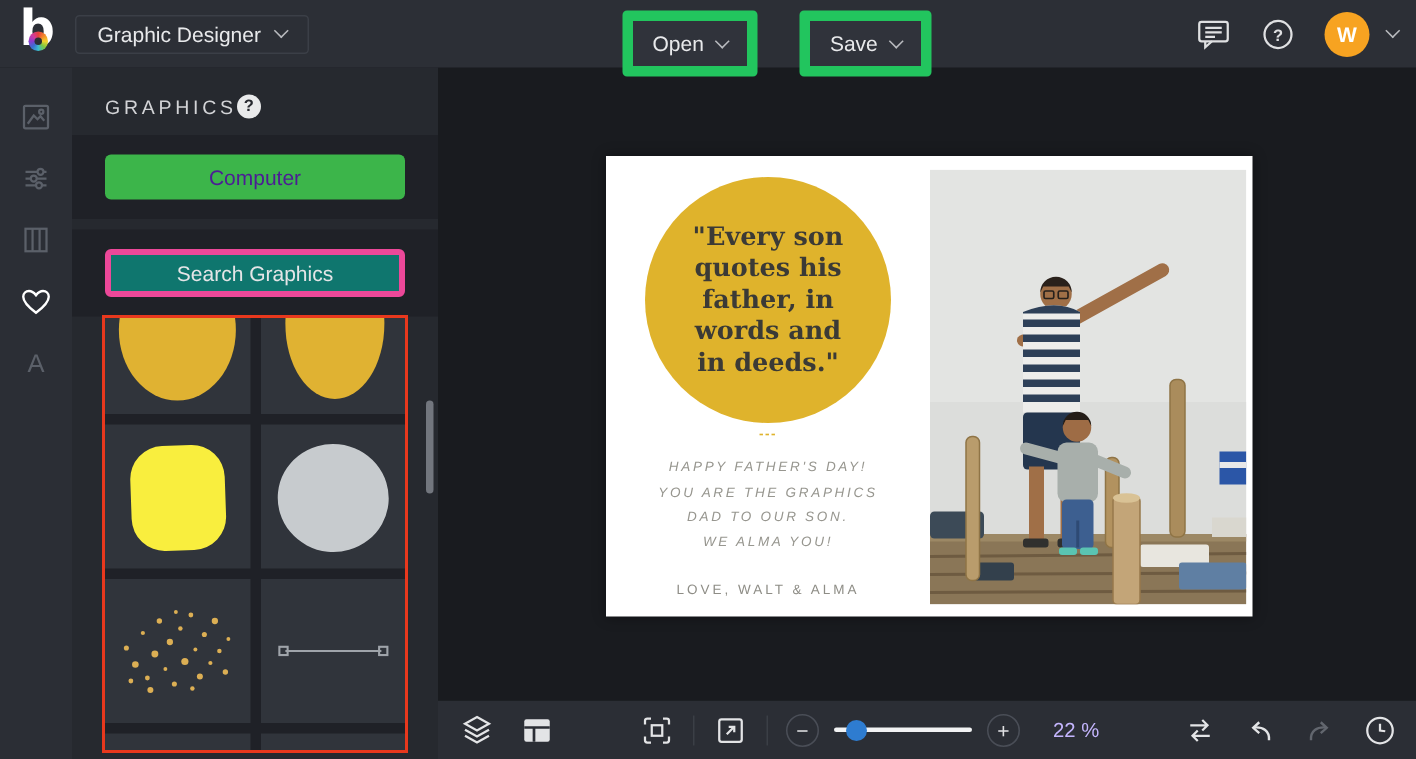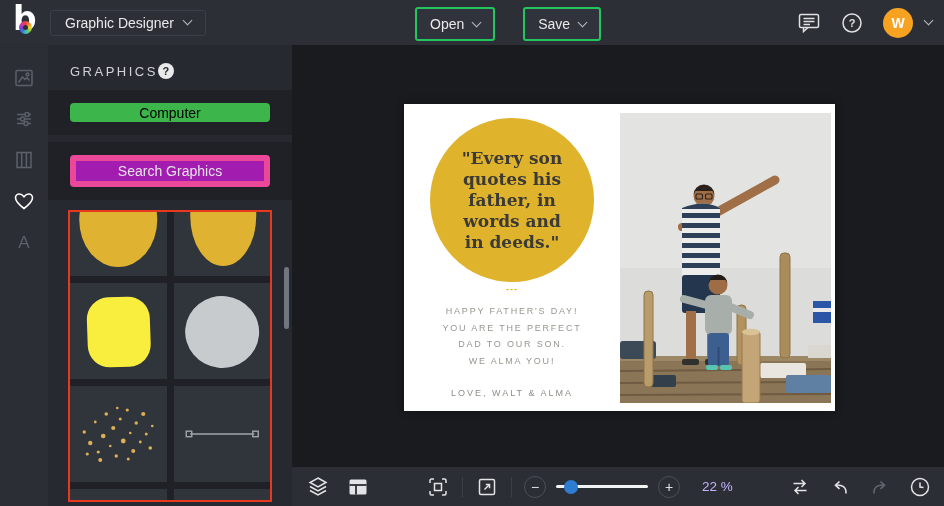--- a/index.html
+++ b/index.html
@@ -18,60 +18,60 @@
   .logo-b{position:absolute;left:5px;top:-4px;color:#fff;font-weight:bold;font-size:33px;line-height:36px;font-family:"DejaVu Sans",sans-serif;}
   .logo-wheel{position:absolute;left:11px;top:16px;width:13px;height:13px;border-radius:50%;
     background:conic-gradient(#e63e3e,#f1872c,#f3d32c,#7cc943,#3bbbcf,#3b6ed0,#8a3bd0,#d03b9e,#e63e3e);}
   .logo-wheel::after{content:"";position:absolute;inset:4px;border-radius:50%;background:#2C2F36;}
   .title-btn{margin-left:6px;display:flex;align-items:center;gap:10px;padding:4px 14px;
     border:1px solid #3B3F47;border-radius:3px;color:#E8E9EB;font-size:14px;cursor:pointer;background:transparent;}
   .chev{width:7px;height:7px;border-right:1.5px solid #B9BBBF;border-bottom:1.5px solid #B9BBBF;
     transform:rotate(45deg);margin-top:-4px;}
   .center-group{position:absolute;left:415px;top:7px;display:flex;gap:28px;}
   .hbtn{display:flex;align-items:center;gap:9px;padding:7px 13px;background:#30333B;
-    border:2px solid #22c55e;border-radius:3px;color:#E8E9EB;font-size:14px;cursor:pointer;}
+    border:7px solid #22c55e;border-radius:3px;color:#E8E9EB;font-size:14px;cursor:pointer;}
   .right-group{margin-left:auto;display:flex;align-items:center;gap:20px;margin-right:12px;}
   .hicon{color:#DFE0E2;cursor:pointer;display:flex;align-items:center;}
   .avatar{width:30px;height:30px;border-radius:50%;background:var(--avatar-orange);color:#fff;
     font-weight:bold;font-size:14px;display:flex;align-items:center;justify-content:center;cursor:pointer;}
 
   
   .main{display:flex;height:461px;}
   .rail{width:48px;background:#2B2E35;padding-top:12px;display:flex;flex-direction:column;align-items:center;}
   .rail-item{height:41px;width:48px;display:flex;align-items:center;justify-content:center;color:#5B6069;cursor:pointer;}
   .rail-item.active{color:#FFFFFF;}
 
   .panel{width:244px;background:#26292F;position:relative;flex:none;}
   .panel-head{display:flex;align-items:center;justify-content:flex-start;padding:18px 20px 11px 22px;}
   .panel-title{font-size:13px;letter-spacing:2.5px;color:#D2D3D6;font-weight:500;}
   .help-badge{width:16px;height:16px;border-radius:50%;background:#E9EAEB;color:#26292F;font-size:11px;
     font-weight:bold;display:flex;align-items:center;justify-content:center;cursor:pointer;}
   .panel-section{background:#1F2127;padding:13px 22px;margin-bottom:7px;}
-  .computer-btn{display:block;width:100%;height:19px;background:var(--accent-green);border:none;border-radius:4px;
-    color:#000000;font-size:14px;cursor:pointer;font-family:inherit;}
-  .search-btn{display:block;width:100%;height:32px;background:#a21caf;border:6px solid #ec4899;border-radius:4px;
+  .computer-btn{display:block;width:100%;height:30px;background:var(--accent-green);border:none;border-radius:4px;
+    color:#4c1d95;font-size:14px;cursor:pointer;font-family:inherit;}
+  .search-btn{display:block;width:100%;height:32px;background:#0f766e;border:4px solid #ec4899;border-radius:4px;
     color:#E4E5E7;font-size:14px;cursor:pointer;font-family:inherit;}
   .grid-outer{position:absolute;left:20px;top:165px;width:204px;height:292px;
     border:2px solid var(--selection-red);background:#1F2127;overflow:hidden;}
   .grid{display:grid;grid-template-columns:1fr 1fr;grid-template-rows:64px 96px 96px 40px;gap:7px;height:100%;}
   .tile{background:#30343B;cursor:pointer;overflow:hidden;}
   .tile svg{width:100%;height:100%;}
   .scroll-thumb{position:absolute;right:3px;top:222px;width:5px;height:62px;border-radius:3px;background:#72767E;cursor:pointer;}
 
   
   .canvas-col{flex:1;display:flex;flex-direction:column;min-width:0;}
   .canvas{flex:1;position:relative;background:#191B1F;}
   .card{position:absolute;left:112px;top:59px;width:431px;height:307px;background:#fff;box-shadow:0 0 8px rgba(0,0,0,.4);}
   .quote-circle{position:absolute;left:26px;top:14px;width:164px;height:164px;border-radius:50%;
     background:var(--card-gold);display:flex;flex-direction:column;align-items:center;justify-content:center;cursor:pointer;}
   .quote-line{font-family:"DejaVu Serif","Liberation Serif",serif;font-weight:700;font-size:17px;
     line-height:21px;color:#3B3A36;text-align:center;white-space:nowrap;}
   .card-left{position:absolute;left:0;top:180px;width:216px;text-align:center;}
   .divider{color:var(--card-gold);font-size:9px;letter-spacing:1px;font-weight:bold;}
-  .msg{margin-top:9px;}
+  .msg{margin-top:9px;font-style:italic;}
   .msg-line{font-size:9px;letter-spacing:1.8px;color:#97968F;line-height:16.5px;font-weight:500;white-space:nowrap;}
   .signature{margin-top:19px;font-size:9px;letter-spacing:2px;color:#8E8D86;font-weight:500;}
   .photo{position:absolute;left:216px;top:9px;width:211px;height:290px;overflow:hidden;cursor:pointer;}
 
   
   .toolbar{height:39px;background:#2B2E35;display:flex;align-items:center;flex:none;}
   .tb-icon{width:24px;height:24px;display:flex;align-items:center;justify-content:center;color:#E3E4E6;cursor:pointer;flex:none;}
   .tb-icon.dim{color:#62666E;}
   .sep{width:1px;height:20px;background:#3B3F46;margin:0 12px;flex:none;}
   .circle-btn{width:22px;height:22px;border-radius:50%;border:1px solid #4A4E57;color:#DFE0E2;
@@ -252,21 +252,21 @@
           <span class="quote-line">quotes his</span>
           <span class="quote-line">father, in</span>
           <span class="quote-line">words and</span>
           <span class="quote-line">in deeds."</span>
         </div>
 
         <div class="card-left">
           <div class="divider">---</div>
           <div class="msg">
             <div class="msg-line">HAPPY FATHER'S DAY!</div>
-            <div class="msg-line">YOU ARE THE PERFECT</div>
+            <div class="msg-line">YOU ARE THE GRAPHICS</div>
             <div class="msg-line">DAD TO OUR SON.</div>
             <div class="msg-line">WE ALMA YOU!</div>
           </div>
           <div class="signature">LOVE, WALT &amp; ALMA</div>
         </div>
 
         <div class="photo">
           <svg viewBox="0 0 211 290" preserveAspectRatio="none">
             <rect width="211" height="290" fill="#E3E4E2"></rect>
             <rect y="155" width="211" height="90" fill="#DCDDDB"></rect>

